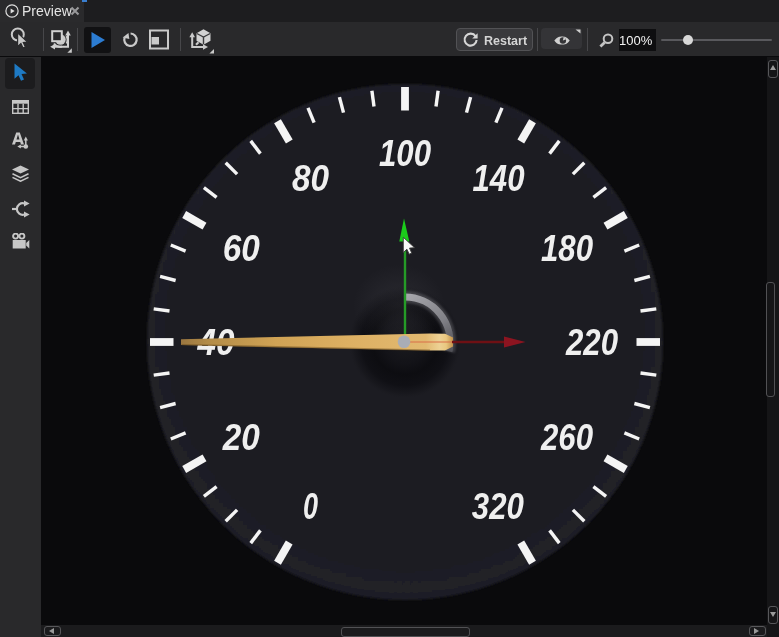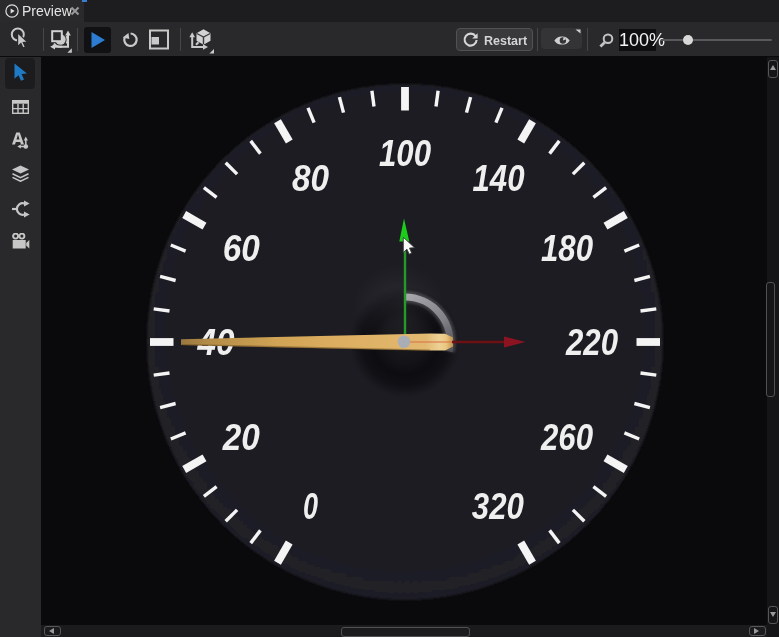--- a/index.html
+++ b/index.html
@@ -85,21 +85,21 @@
 <svg class="abs" style="left:575px;top:29px;" width="6" height="5" viewBox="0 0 6 5">
 <path d="M0.5,0.5 L5.5,0.5 L5.5,4.5 Z" fill="#cdcdcd"></path>
 </svg>
 <div class="sep" style="left:587px;"></div>
 
 <svg class="abs" style="left:599px;top:33px;" width="15" height="15" viewBox="0 0 15 15">
 <circle cx="9" cy="5.8" r="4.3" fill="none" stroke="#c4c4c4" stroke-width="2"></circle>
 <path d="M5.6,9.4 L1.4,13.6" stroke="#c4c4c4" stroke-width="2.8"></path>
 </svg>
 
-<div class="abs" style="left:619px;top:29px;width:37px;height:22px;background:#0e0e10;color:#f2f2f2;font-size:18px;line-height:23px;text-align:left;">100%</div>
+<div class="abs" style="left:619px;top:29px;width:37px;height:22px;background:#0e0e10;color:#f2f2f2;font-size:13px;line-height:23px;text-align:left;">100%</div>
 
 <div class="abs" style="left:661px;top:38.5px;width:111px;height:2.6px;background:#59595d;border-radius:1px;"></div>
 <div class="abs" style="left:683px;top:34.5px;width:10px;height:10px;border-radius:50%;background:#d8d8d8;"></div>
 
 <div class="abs" style="left:0;top:57px;width:41px;height:580px;background:#29292b;"></div>
 <div class="abs" style="left:5px;top:58px;width:30px;height:31px;background:#1c1c1e;border-radius:4px;"></div>
 <svg class="abs" style="left:12px;top:63px;" width="18" height="20" viewBox="0 0 18 20">
 <path d="M2.5,0.5 L2.5,15.8 L6.5,12.2 L9,17.7 L12,16.4 L9.5,11 L15,10.5 Z" fill="#1e7ac4"></path>
 </svg>
 

